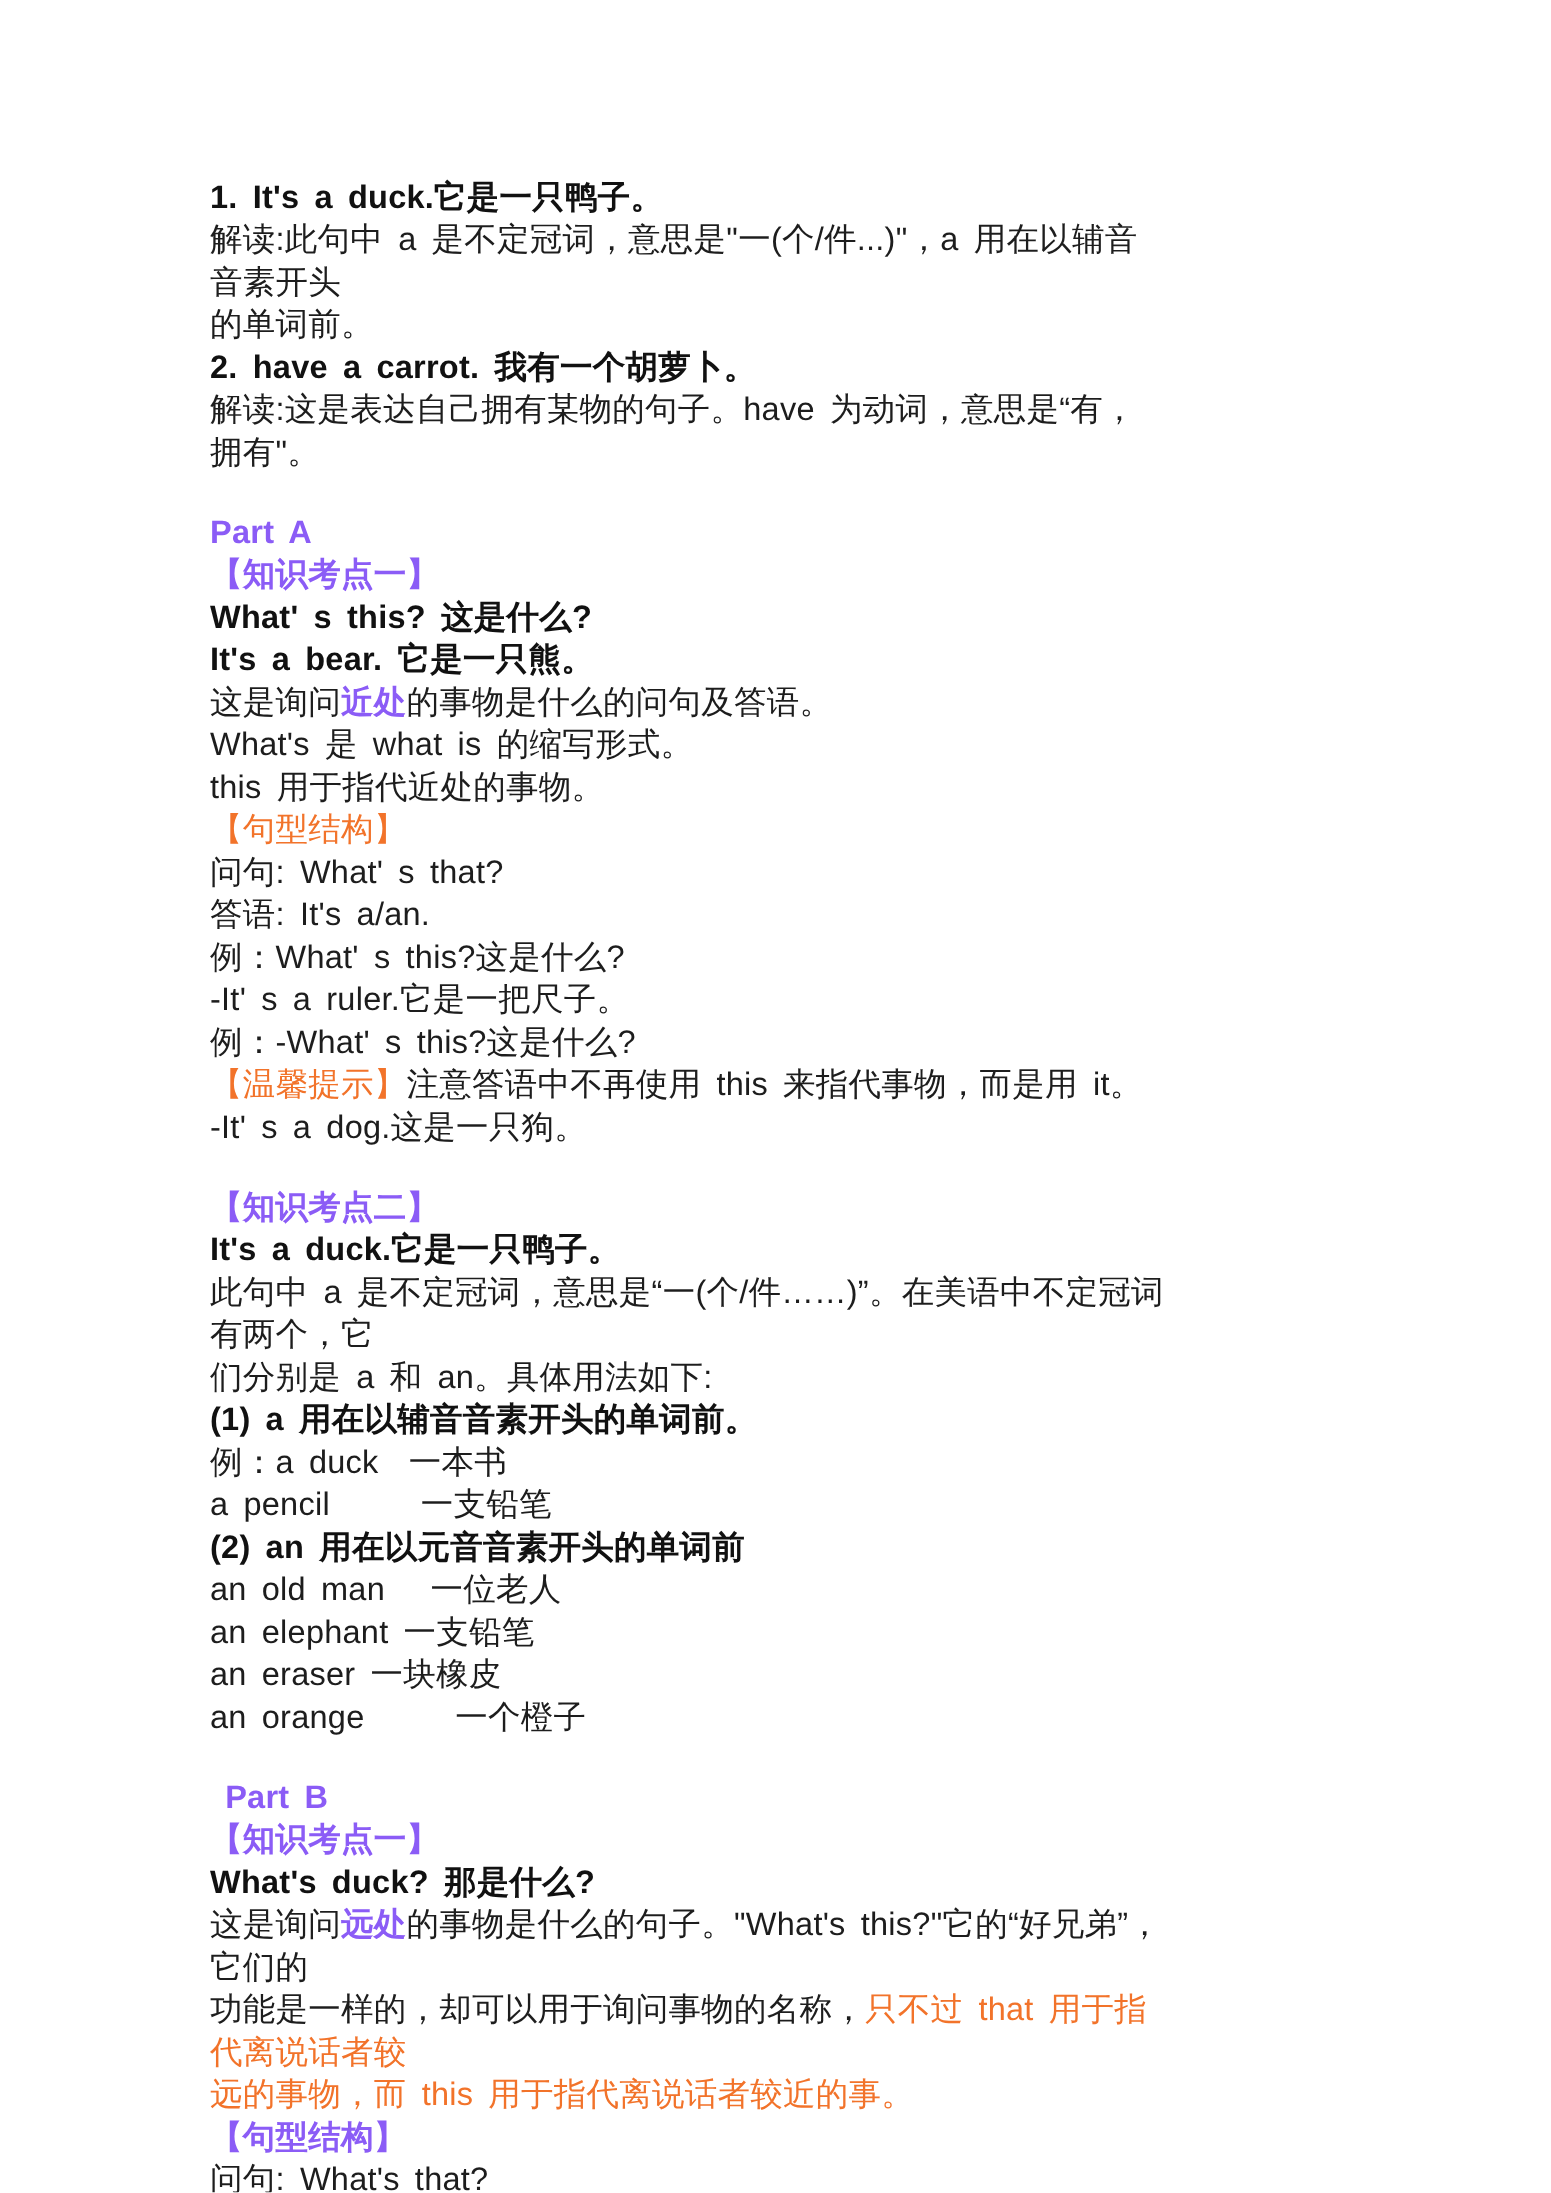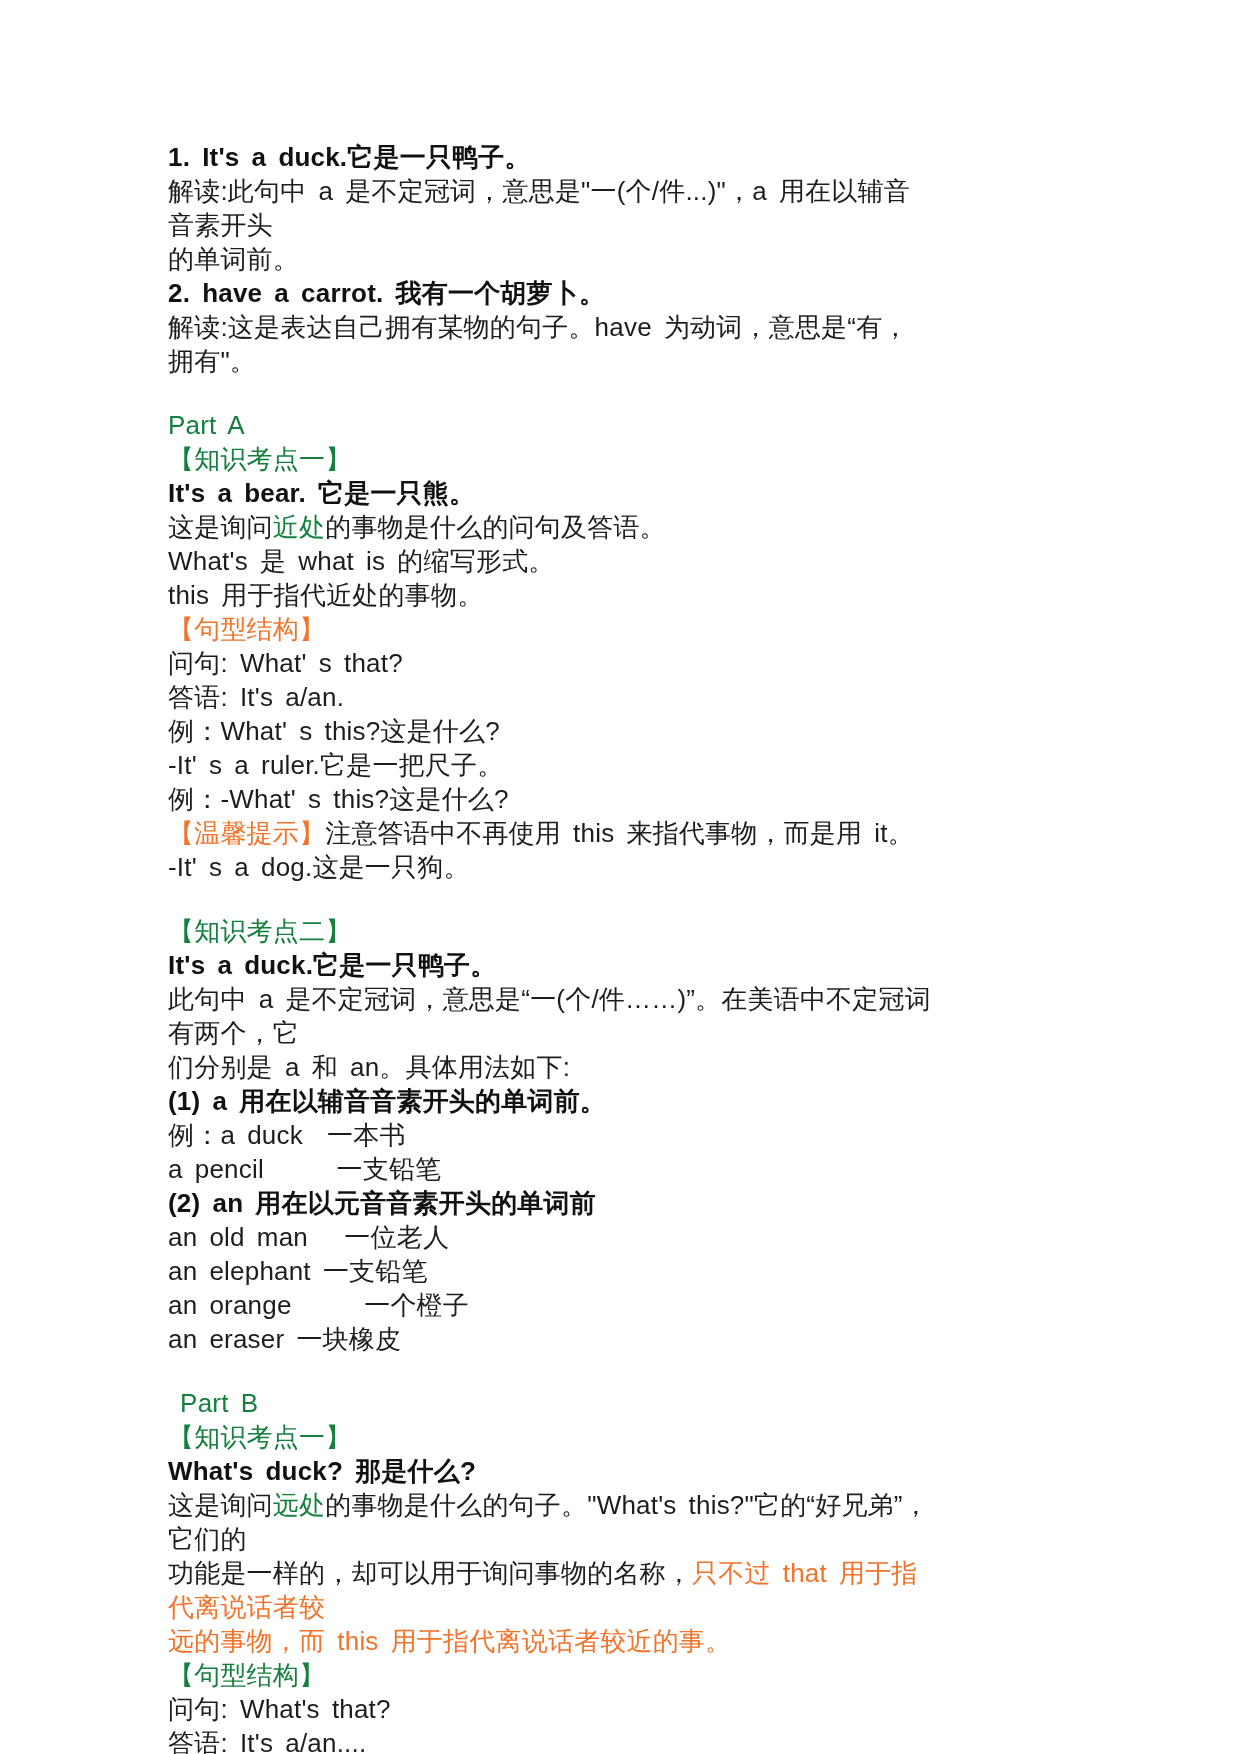--- a/index.html
+++ b/index.html
@@ -25,36 +25,37 @@
     font-size: 26px;
     line-height: 34px;
     min-height: 34px;
     white-space: pre-wrap;
     word-spacing: 0.18em;
     letter-spacing: 0.2px;
   }
   .seg-n  { color: #1d1d1d; font-weight: 400; }
   .seg-b  { color: #111111; font-weight: 700; }
   .seg-o  { color: #f2732a; font-weight: 400; }
-  .seg-ob { color: #15803d; font-weight: 400; }
+  .seg-ob { color: #8b5cf6; font-weight: 700; }
 </style>
 </head>
 <body>
 
 <div class="page">
     <div class="block">
       <div class="line"><span class="seg-b">1. It's a duck.它是一只鸭子。</span></div>
       <div class="line"><span class="seg-n">解读:此句中 a 是不定冠词，意思是"一(个/件...)"，a 用在以辅音音素开头</span></div>
       <div class="line"><span class="seg-n">的单词前。</span></div>
       <div class="line"><span class="seg-b">2. have a carrot. 我有一个胡萝卜。</span></div>
       <div class="line"><span class="seg-n">解读:这是表达自己拥有某物的句子。have 为动词，意思是“有，拥有"。</span></div>
     </div>
     <div class="block">
       <div class="line"><span class="seg-ob">Part A</span></div>
       <div class="line"><span class="seg-ob">【知识考点一】</span></div>
+      <div class="line"><span class="seg-b">What' s this? 这是什么?</span></div>
       <div class="line"><span class="seg-b">It's a bear. 它是一只熊。</span></div>
       <div class="line"><span class="seg-n">这是询问</span><span class="seg-ob">近处</span><span class="seg-n">的事物是什么的问句及答语。</span></div>
       <div class="line"><span class="seg-n">What's 是 what is 的缩写形式。</span></div>
       <div class="line"><span class="seg-n">this 用于指代近处的事物。</span></div>
       <div class="line"><span class="seg-o">【句型结构】</span></div>
       <div class="line"><span class="seg-n">问句: What' s that?</span></div>
       <div class="line"><span class="seg-n">答语: It's a/an.</span></div>
       <div class="line"><span class="seg-n">例：What' s this?这是什么?</span></div>
       <div class="line"><span class="seg-n">-It' s a ruler.它是一把尺子。</span></div>
       <div class="line"><span class="seg-n">例：-What' s this?这是什么?</span></div>
@@ -65,22 +66,22 @@
       <div class="line"><span class="seg-ob">【知识考点二】</span></div>
       <div class="line"><span class="seg-b">It's a duck.它是一只鸭子。</span></div>
       <div class="line"><span class="seg-n">此句中 a 是不定冠词，意思是“一(个/件……)”。在美语中不定冠词有两个，它</span></div>
       <div class="line"><span class="seg-n">们分别是 a 和 an。具体用法如下:</span></div>
       <div class="line"><span class="seg-b">(1) a 用在以辅音音素开头的单词前。</span></div>
       <div class="line"><span class="seg-n">例：a duck  一本书</span></div>
       <div class="line"><span class="seg-n">a pencil      一支铅笔</span></div>
       <div class="line"><span class="seg-b">(2) an 用在以元音音素开头的单词前</span></div>
       <div class="line"><span class="seg-n">an old man   一位老人</span></div>
       <div class="line"><span class="seg-n">an elephant 一支铅笔</span></div>
+      <div class="line"><span class="seg-n">an eraser 一块橡皮</span></div>
       <div class="line"><span class="seg-n">an orange      一个橙子</span></div>
-      <div class="line"><span class="seg-n">an eraser 一块橡皮</span></div>
     </div>
     <div class="block">
       <div class="line"><span class="seg-ob"> Part B</span></div>
       <div class="line"><span class="seg-ob">【知识考点一】</span></div>
       <div class="line"><span class="seg-b">What's duck? 那是什么?</span></div>
       <div class="line"><span class="seg-n">这是询问</span><span class="seg-ob">远处</span><span class="seg-n">的事物是什么的句子。"What's this?"它的“好兄弟”，它们的</span></div>
       <div class="line"><span class="seg-n">功能是一样的，却可以用于询问事物的名称，</span><span class="seg-o">只不过 that 用于指代离说话者较</span></div>
       <div class="line"><span class="seg-o">远的事物，而 this 用于指代离说话者较近的事。</span></div>
       <div class="line"><span class="seg-ob">【句型结构】</span></div>
       <div class="line"><span class="seg-n">问句: What's that?</span></div>

